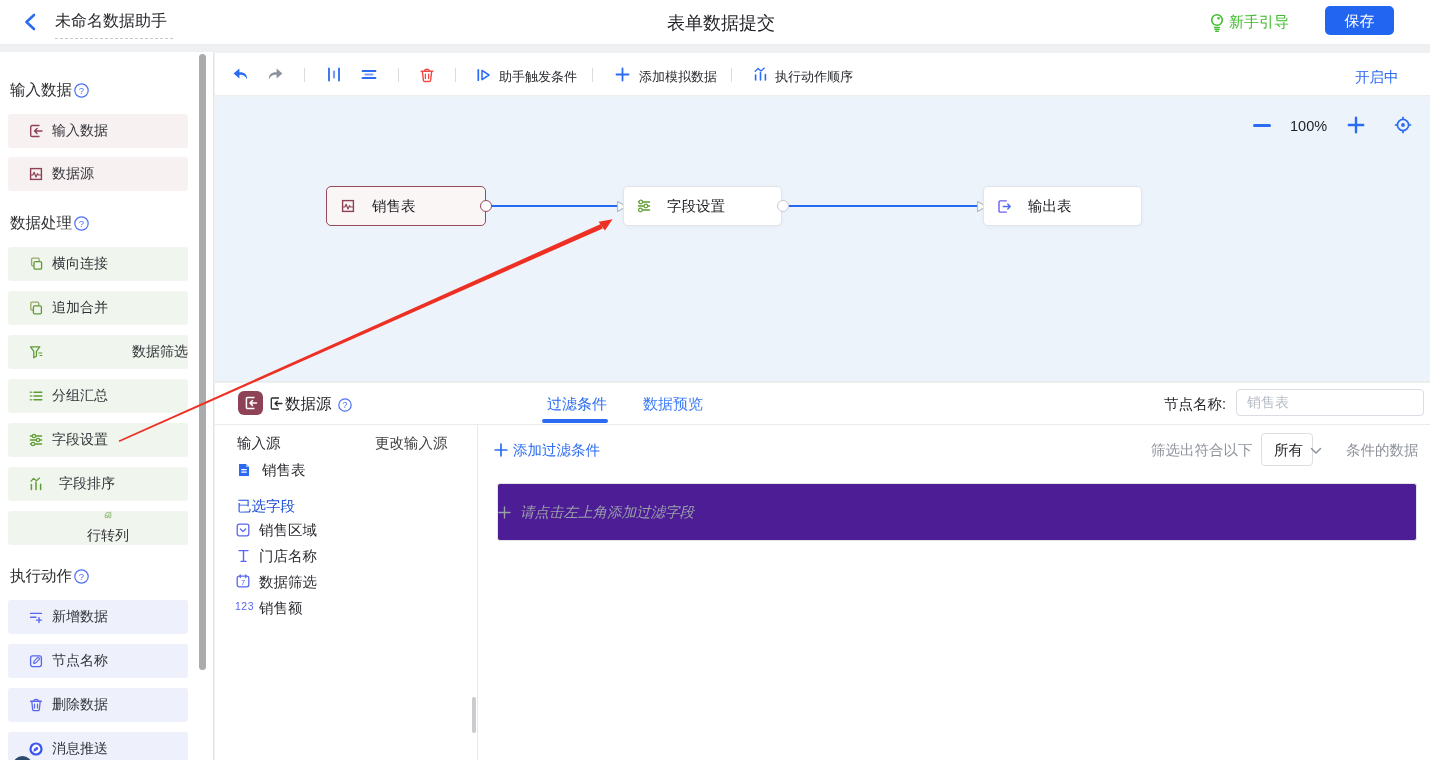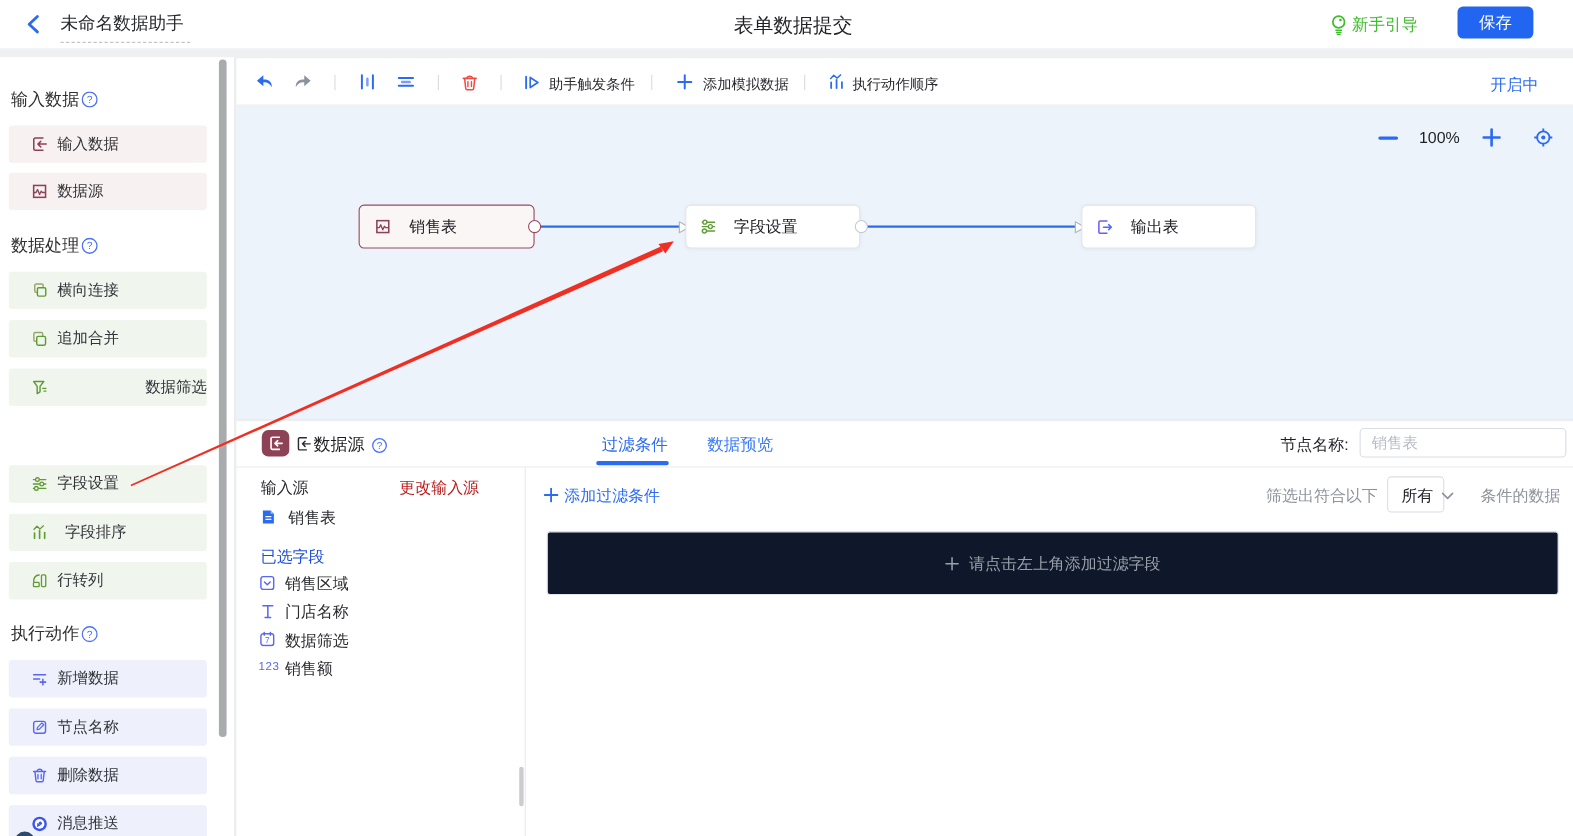--- a/index.html
+++ b/index.html
@@ -80,37 +80,44 @@
       </svg>
     <span>横向连接</span>
     </div>
   <div class="sitem greenbg" style="top:335px;justify-content:space-between;">
     <svg width="16" height="16" viewBox="0 0 16 16">
         <path d="M2.6 2.8h9.2L8.4 7.3v4.9l-2.6 1.6V7.3z" fill="none" stroke="#5f9c35" stroke-width="1.3" stroke-linejoin="round"></path>
         <path d="M10.8 9h3M12 11.5h1.8" stroke="#5f9c35" stroke-width="1.2" stroke-linecap="round"></path>
       </svg>
     <span>数据筛选</span>
     </div>
+  <div class="sitem greenbg" style="top:379px;">
+    <svg width="16" height="16" viewBox="0 0 16 16">
+        <path d="M2.2 4.2h1.6M2.2 8h1.6M2.2 11.8h1.6" stroke="#83b25c" stroke-width="1.4" stroke-linecap="round"></path>
+        <path d="M6 4.2h7.8M6 8h7.8M6 11.8h7.8" stroke="#5f9c35" stroke-width="1.5" stroke-linecap="round"></path>
+      </svg>
+    <span>分组汇总</span>
+    </div>
   <div class="sitem greenbg" style="top:423px;">
     <svg width="16" height="16" viewBox="0 0 16 16">
         <path d="M2.4 4h11.2M2.4 8h11.2M2.4 12h11.2" stroke="#5f9c35" stroke-width="1.3" stroke-linecap="round"></path>
         <circle cx="6" cy="4" r="1.7" fill="#f0f5ed" stroke="#5f9c35" stroke-width="1.2"></circle>
         <circle cx="10" cy="8" r="1.7" fill="#f0f5ed" stroke="#5f9c35" stroke-width="1.2"></circle>
         <circle cx="5" cy="12" r="1.7" fill="#f0f5ed" stroke="#5f9c35" stroke-width="1.2"></circle>
       </svg>
     <span>字段设置</span>
     </div>
   <div class="sitem greenbg" style="top:467px;gap:15px;">
     <svg width="16" height="16" viewBox="0 0 16 16">
         <path d="M3.4 13.4V8.6M8 13.4V6.2M12.6 13.4V8.2" stroke="#5f9c35" stroke-width="1.5" stroke-linecap="round"></path>
         <path d="M2.6 5.6l3-3.2 2.8 2.4 3.4-3" fill="none" stroke="#5f9c35" stroke-width="1.2" stroke-linejoin="round"></path>
       </svg>
     <span>字段排序</span>
     </div>
-  <div class="sitem greenbg" style="top:511px;">
+  <div class="sitem greenbg" style="top:511px;flex-direction:column;">
     <svg width="16" height="16" viewBox="0 0 16 16">
         <path d="M2.6 8.8C2.6 4.8 4.6 2.9 7.6 2.7" fill="none" stroke="#5f9c35" stroke-width="1.2" stroke-linecap="round"></path>
         <rect x="2.4" y="9.4" width="5.2" height="3.9" rx="0.8" fill="none" stroke="#5f9c35" stroke-width="1.2"></rect>
         <rect x="9.7" y="2.6" width="3.9" height="10.7" rx="1" fill="none" stroke="#5f9c35" stroke-width="1.2"></rect>
       </svg>
     <span>行转列</span>
     </div>
 
   <div class="slabel" style="top:566px;">执行动作
     <svg width="15" height="15" viewBox="0 0 15 15">
@@ -263,21 +270,21 @@
   <div class="abs" style="left:542px;top:419px;width:66px;height:4px;border-radius:2px;background:#2b6bf2;"></div>
   <div class="abs" style="left:215px;top:424px;width:1215px;height:1px;background:#eaebee;"></div>
   <div class="txt" style="left:1164px;top:395px;font-size:14.5px;color:#1f2026;">节点名称:</div>
   <div class="abs" style="left:1236px;top:389px;width:188px;height:27px;border:1px solid #dadde3;border-radius:4px;background:#fff;">
     <div class="txt" style="left:10px;top:4px;font-size:14px;color:#b7bcc6;">销售表</div>
   </div>
 
   <div class="abs" style="left:477px;top:425px;width:1px;height:335px;background:#e7e9ec;"></div>
   <div class="abs" style="left:472px;top:697px;width:4px;height:36px;border-radius:2px;background:#cacccf;"></div>
   <div class="txt" style="left:237px;top:434px;font-size:14.5px;color:#2b2c31;">输入源</div>
-  <div class="txt" style="left:363px;top:434px;font-size:14.5px;color:#b91c1c;">更改输入源</div>
+  <div class="txt" style="left:375px;top:434px;font-size:14.5px;color:#404040;">更改输入源</div>
   <svg class="abs" style="left:237px;top:463px" width="14" height="14" viewBox="0 0 14 14">
       <path d="M2 1h7l3 3v9H2z" fill="#2b6bf2"></path>
       <path d="M9 1l3 3H9z" fill="#9cc0fa"></path>
       <path d="M4.3 6.6h5.4M4.3 9.2h5.4" stroke="#fff" stroke-width="1.2"></path>
     </svg>
   <div class="txt" style="left:262px;top:461px;font-size:14.5px;color:#2b2c31;">销售表</div>
   <div class="txt" style="left:237px;top:497px;font-size:14.5px;color:#1d4ed8;">已选字段</div>
 
   <svg class="abs" style="left:236px;top:523px" width="14" height="14" viewBox="0 0 14 14">
       <rect x="1.2" y="1.2" width="11.6" height="11.6" rx="2" fill="none" stroke="#5a66f0" stroke-width="1.3"></rect>
@@ -302,21 +309,21 @@
     </svg>
   <div class="txt" style="left:513px;top:441px;font-size:14.5px;color:#2b6bf2;">添加过滤条件</div>
   <div class="txt" style="left:1151px;top:441px;font-size:14.5px;color:#8d929b;">筛选出符合以下</div>
   <div class="abs" style="left:1261px;top:433px;width:52px;height:33px;border:1px solid #dcdee3;border-radius:4px;background:#fff;">
     <div class="txt" style="left:12px;top:7px;font-size:14.5px;color:#212227;">所有</div>
     <svg class="abs" style="left:48px;top:13px" width="12" height="8" viewBox="0 0 12 8">
         <path d="M1.5 1.5L6 6l4.5-4.5" fill="none" stroke="#8d929b" stroke-width="1.5" stroke-linecap="round" stroke-linejoin="round"></path>
       </svg>
   </div>
   <div class="txt" style="left:1346px;top:441px;font-size:14.5px;color:#8d929b;">条件的数据</div>
-  <div class="abs" style="left:497px;top:483px;width:920px;height:58px;border:1px solid #e4e5e9;border-radius:3px;background:#0f172a;display:flex;align-items:center;justify-content:center;gap:9px;">
+  <div class="abs" style="left:497px;top:483px;width:920px;height:58px;border:1px solid #e4e5e9;border-radius:3px;background:#4c1d95;display:flex;align-items:center;gap:9px;font-style:italic;">
     <svg width="13" height="13" viewBox="0 0 13 13">
         <path d="M6.5 1v11M1 6.5h11" stroke="#9aa0a8" stroke-width="1.4" stroke-linecap="round"></path>
       </svg>
     <span style="font-size:14.5px;color:#9aa0a8;">请点击左上角添加过滤字段</span>
   </div>
 
   <svg class="abs" style="left:0;top:0;z-index:60;pointer-events:none" width="1430" height="760" viewBox="0 0 1430 760">
     <polygon points="119.3,442.0 602.8,228.4 600.8,224.0 118.7,440.6" fill="#ee3024"></polygon>
     <polygon points="612.6,219.3 598.6,221.8 604.9,230.5" fill="#ee3024"></polygon>
   </svg>

